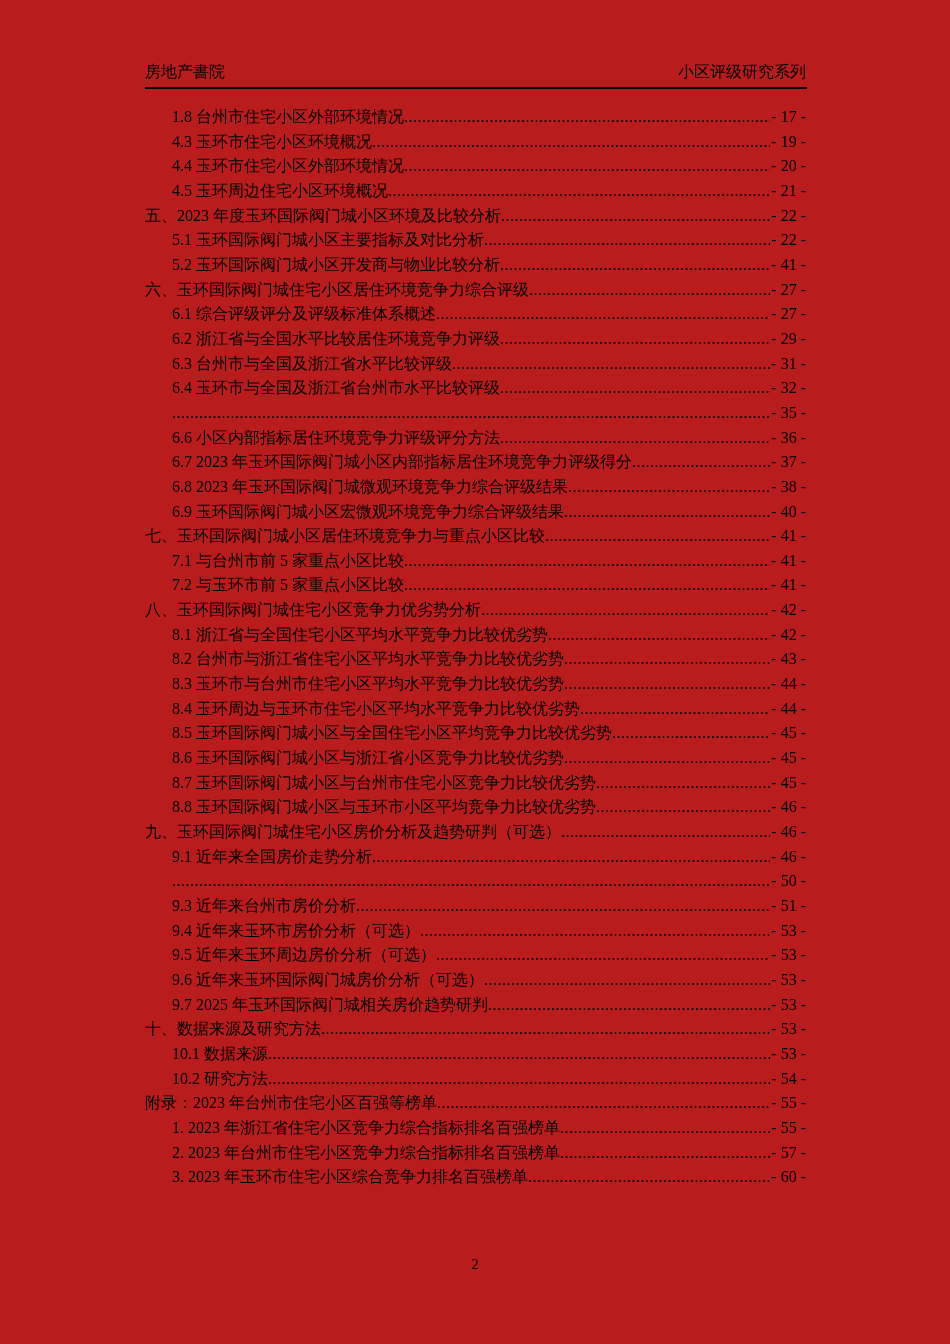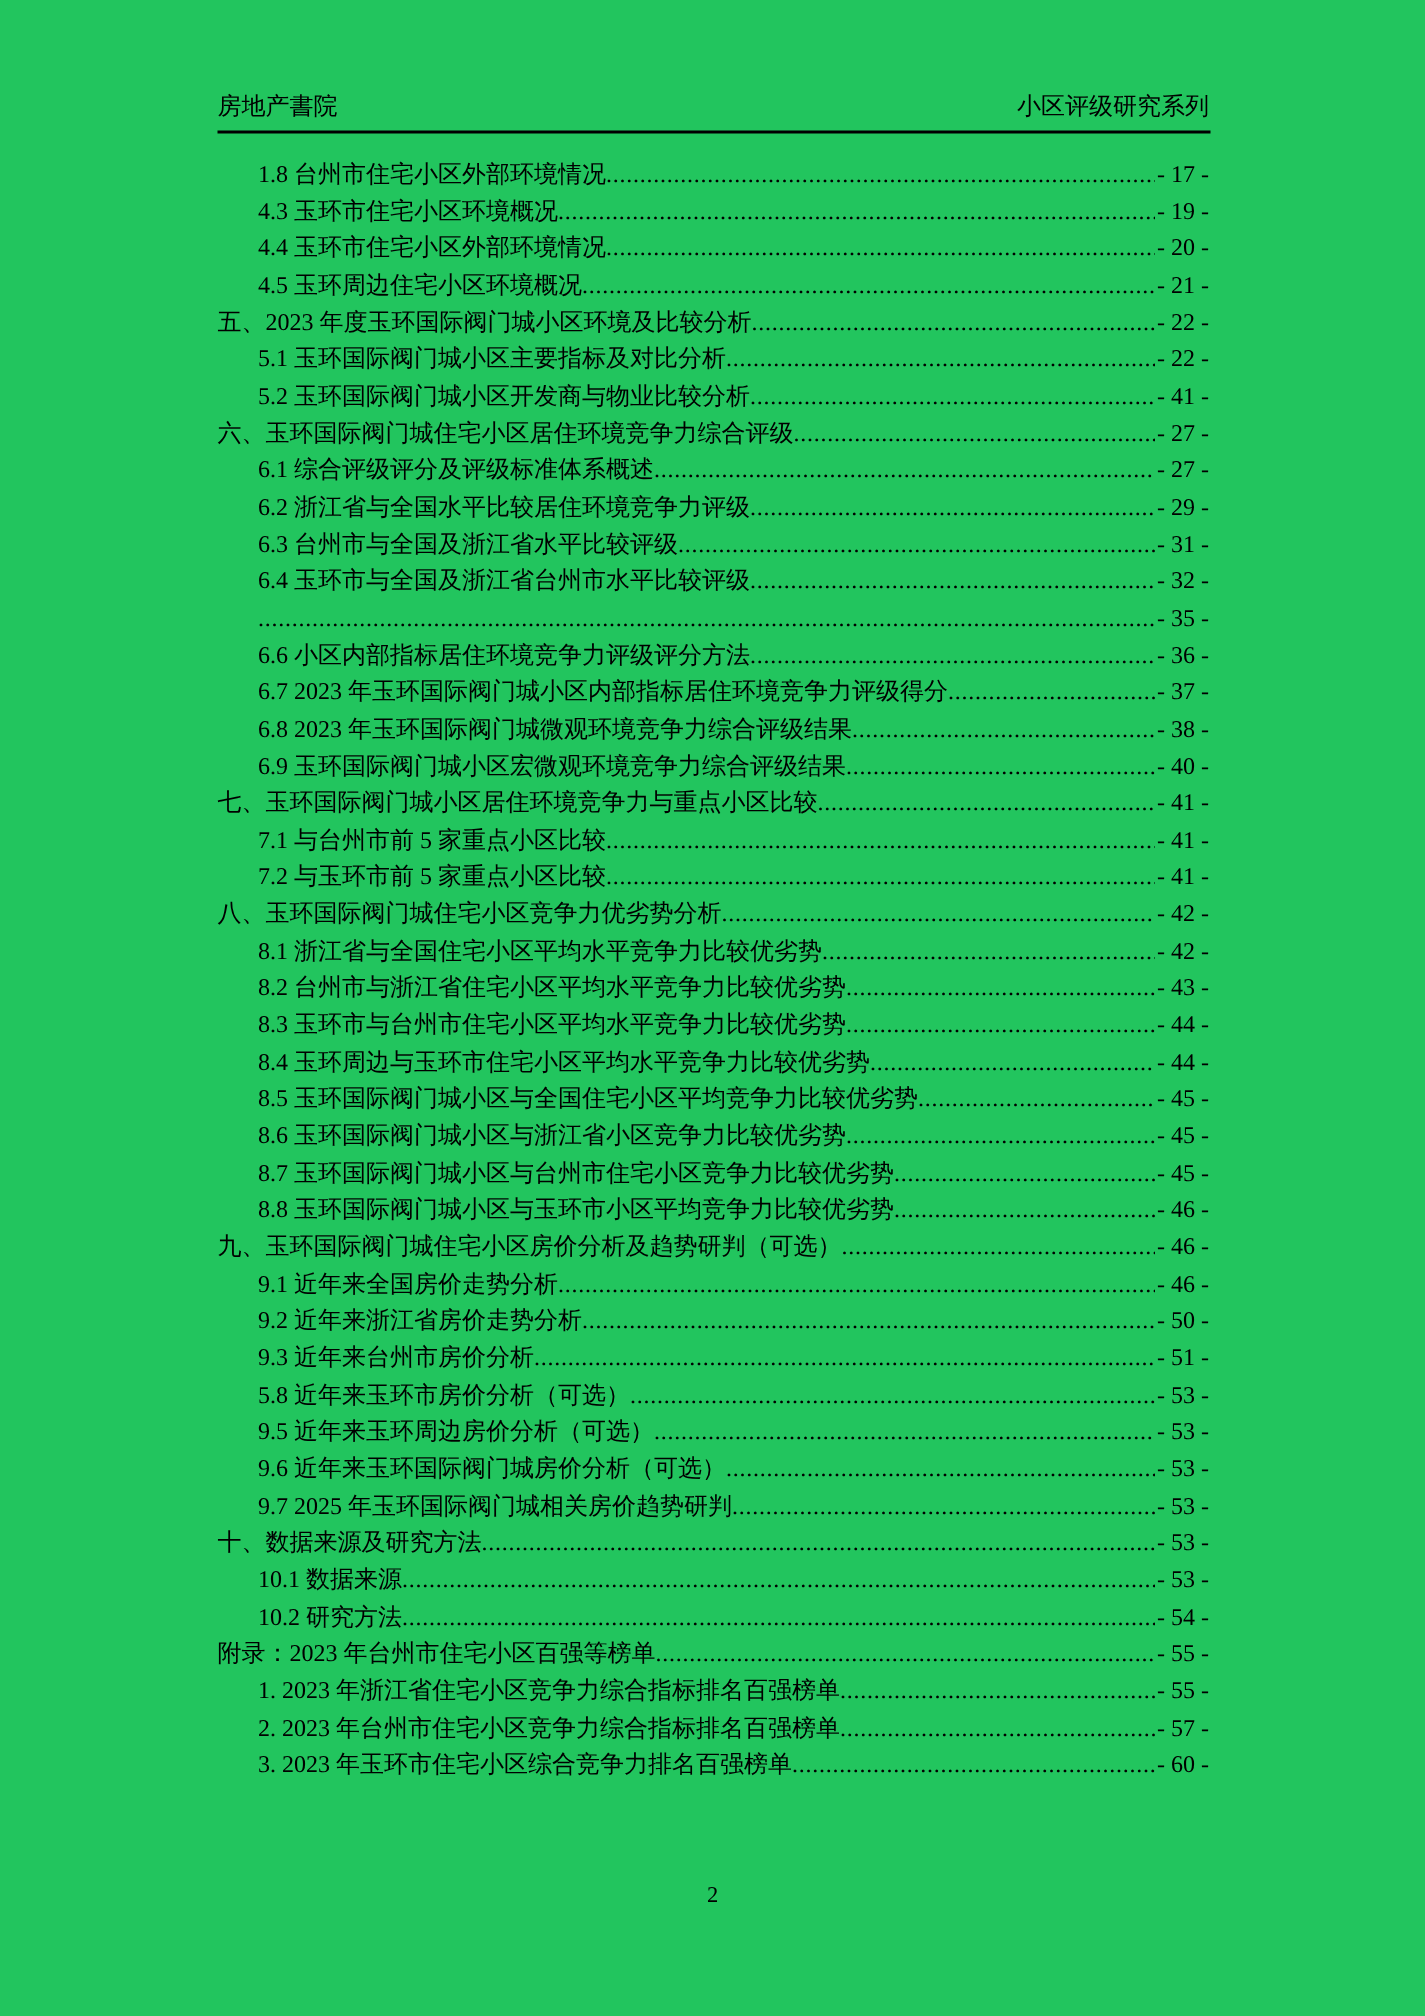--- a/index.html
+++ b/index.html
@@ -6,21 +6,21 @@
     margin: 0;
     padding: 0;
     background: #ffffff;
     color: #000000;
     font-family: "Liberation Serif", "DejaVu Serif", serif;
   }
   .page {
     position: relative;
     width: 950px;
     height: 1344px;
-    background: #22c55e;
+    background: #b91c1c;
     overflow: hidden;
   }
   .page-header {
     position: absolute;
     left: 145px;
     right: 144px;
     top: 61px;
     display: flex;
     justify-content: space-between;
     align-items: flex-end;
@@ -264,33 +264,32 @@
     <span class="toc-page">- 46 -</span>
   </div>
 
   <div class="toc-row level-2">
     <span class="toc-title">9.1 近年来全国房价走势分析</span>
     <span class="toc-leader"></span>
     <span class="toc-page">- 46 -</span>
   </div>
 
   <div class="toc-row level-2">
-    <span class="toc-title">9.2 近年来浙江省房价走势分析</span>
     <span class="toc-leader"></span>
     <span class="toc-page">- 50 -</span>
   </div>
 
   <div class="toc-row level-2">
     <span class="toc-title">9.3 近年来台州市房价分析</span>
     <span class="toc-leader"></span>
     <span class="toc-page">- 51 -</span>
   </div>
 
   <div class="toc-row level-2">
-    <span class="toc-title">5.8 近年来玉环市房价分析（可选）</span>
+    <span class="toc-title">9.4 近年来玉环市房价分析（可选）</span>
     <span class="toc-leader"></span>
     <span class="toc-page">- 53 -</span>
   </div>
 
   <div class="toc-row level-2">
     <span class="toc-title">9.5 近年来玉环周边房价分析（可选）</span>
     <span class="toc-leader"></span>
     <span class="toc-page">- 53 -</span>
   </div>
 

